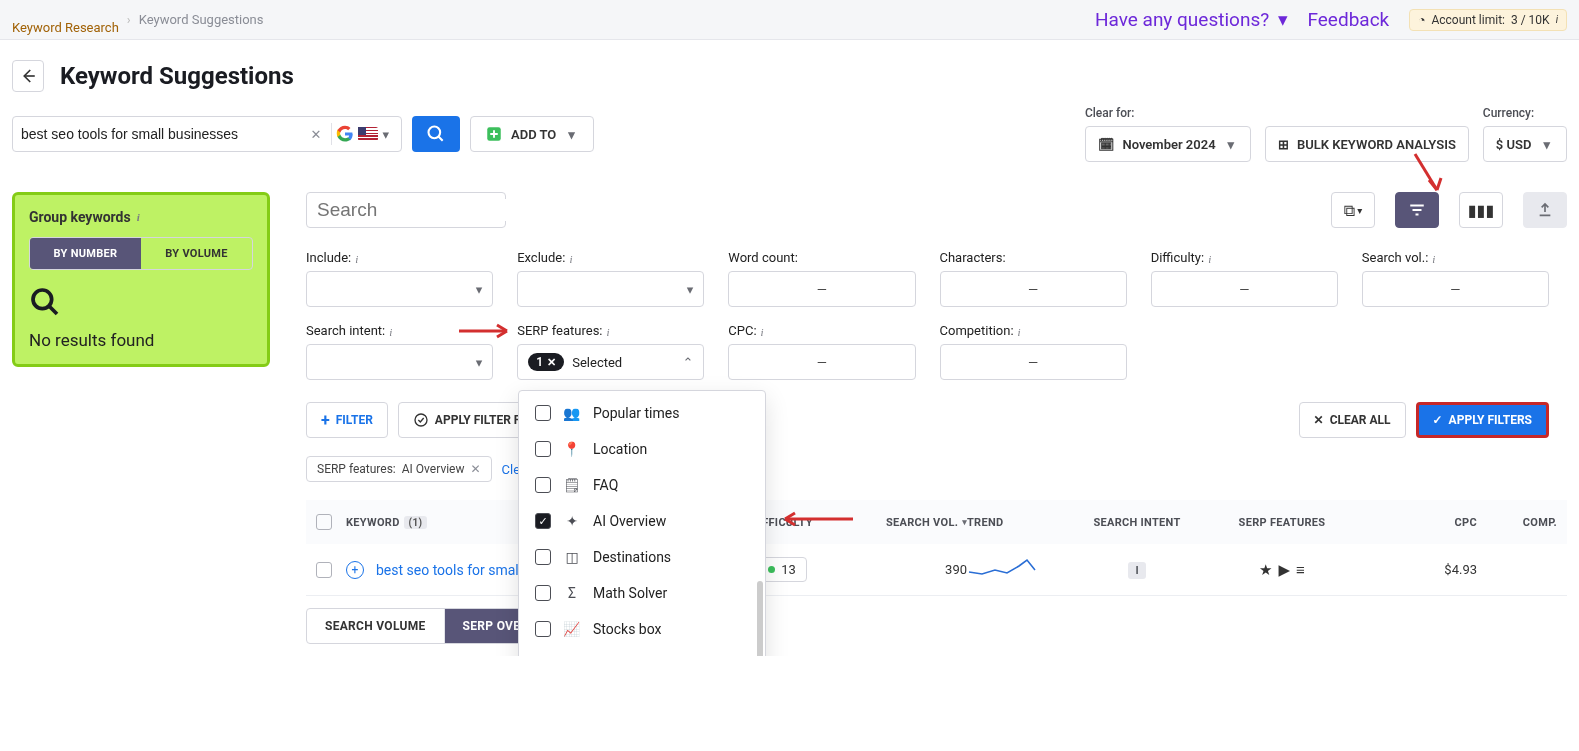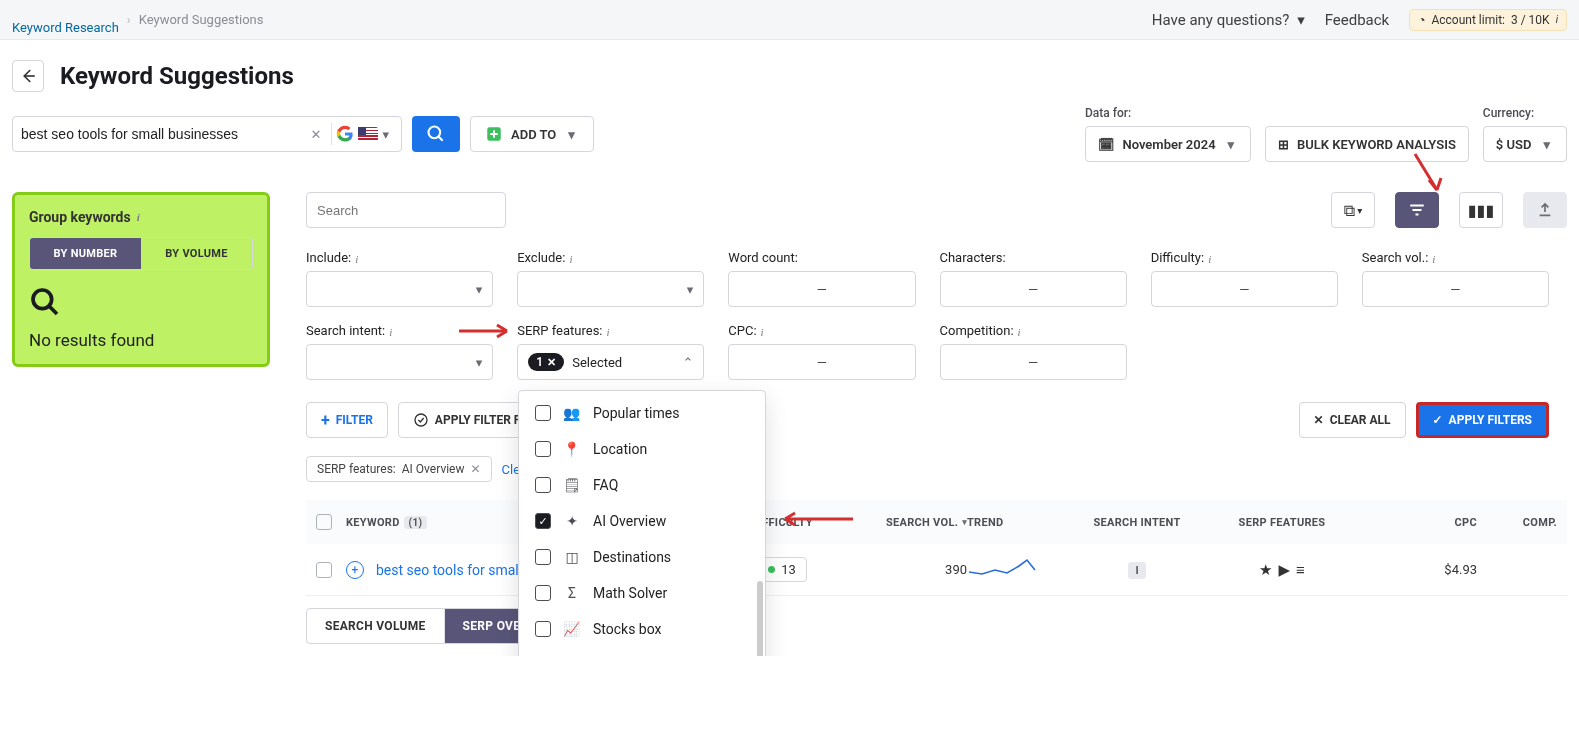--- a/index.html
+++ b/index.html
@@ -1,24 +1,24 @@
 <!DOCTYPE html>
 <html><head>
 <meta charset="utf-8">
 <style>
 * { box-sizing: border-box; margin: 0; padding: 0; }
 body { font-family: -apple-system, BlinkMacSystemFont, "Segoe UI", Roboto, Arial, sans-serif; font-size: 13px; color: #333; background: #fff; }
 a { text-decoration: none; }
 
 .topbar { display: flex; align-items: center; justify-content: space-between; padding: 6px 12px; background: #f5f6f8; border-bottom: 1px solid #e5e6eb; height: 40px; }
 .breadcrumb { display: flex; gap: 8px; align-items: center; font-size: 13px; color: #8a8d96; }
-.breadcrumb .crumb-root { color: #0369a1; margin-top: 16px; }
+.breadcrumb .crumb-root { color: #a16207; margin-top: 16px; }
 .breadcrumb .sep { color: #bbb; }
 .topbar-right { display: flex; align-items: center; gap: 20px; }
-.link-blue { color: #404040; font-size: 15px; }
+.link-blue { color: #6d28d9; font-size: 19px; }
 .caret-down { margin-left: 4px; }
 .limit-badge { background: #fdf3dc; border: 1px solid #f3e1b5; border-radius: 4px; padding: 3px 8px; font-size: 12px; display: flex; align-items: center; gap: 6px; }
 .limit-badge sup { font-style: italic; font-size: 10px; }
 
 .header-row { display: flex; align-items: center; padding: 20px 12px 14px 12px; gap: 16px; }
 .back-btn { width: 32px; height: 32px; border: 1px solid #d5d6dd; border-radius: 4px; display: flex; align-items: center; justify-content: center; background: #fff; }
 .page-title { font-size: 24px; font-weight: 700; color: #1a1c22; }
 
 .controls-row { display: flex; align-items: center; padding: 0 12px 18px 12px; gap: 10px; }
 .search-wrap { display: flex; align-items: center; border: 1px solid #d5d6dd; border-radius: 4px; background: #fff; height: 36px; width: 390px; padding: 0 8px; }
@@ -51,21 +51,21 @@
 .no-results { font-size: 17px; color: #222; }
 
 .content { flex: 1; background:#fff; position: relative; padding-left: 18px; padding-right: 0; }
 
 .tabs-row { display: flex; align-items: center; gap: 20px; margin-bottom: 22px; }
 .tab-group { display: flex; border: 1px solid #d5d6dd; border-radius: 4px; overflow: hidden; height: 36px; }
 .tab-group .tab { padding: 0 18px; display: flex; align-items: center; font-size: 12px; font-weight: 700; letter-spacing: 0.3px; border-right: 1px solid #e2e3e9; }
 .tab-group .tab:last-child { border-right: none; }
 .tab-group .tab.active { background: #585578; color: #fff; }
 .search-sm { width: 200px; height: 36px; border: 1px solid #d5d6dd; border-radius: 4px; display: flex; align-items: center; padding: 0 10px; color: #9a9ca3; gap: 8px; }
-.search-sm input { border:none; outline:none; flex:1; font-size:13px; }
+.search-sm input { border:none; outline:none; flex:1; font-size:19px; }
 .toolbar-spacer { flex: 1; }
 .icon-btn { width: 44px; height: 36px; border: 1px solid #d5d6dd; border-radius: 4px; display: flex; align-items: center; justify-content: center; font-size: 16px; }
 .icon-btn.active { background: #585578; color: #fff; border-color: #585578; }
 .icon-btn.dropdown { display:flex; gap:2px; }
 .icon-btn .chev-sm { font-size:10px; }
 
 .filters-grid { display: grid; grid-template-columns: repeat(6, 1fr); gap: 16px 24px; padding-right: 18px; }
 .filter-field label { font-size: 13px; color: #222; display: flex; align-items: flex-end; gap: 4px; margin-bottom: 6px; }
 .filter-input, .filter-select { height: 36px; border: 1px solid #d5d6dd; border-radius: 4px; width: 100%; background: #fff; display: flex; align-items: center; justify-content: space-between; padding: 0 10px; color: #8a8d96; }
 .filter-dash { justify-content: center; color: #444; }
@@ -178,21 +178,21 @@
     <svg width="18" height="18" viewBox="0 0 24 24">
         <rect x="3" y="3" width="18" height="18" rx="3" fill="#3cbf5c"></rect>
         <path d="M12 7v10M7 12h10" stroke="#fff" stroke-width="2.5"></path>
       </svg>
     <span>ADD TO</span>
     <span class="chev">▾</span>
   </div>
 
   <div class="right-controls">
     <div class="control-stack">
-      <label>Data for:</label>
+      <label>Clear for:</label>
       <div class="select-box">
         <span>🗓</span>
         <span>November 2024</span>
         <span class="chev">▾</span>
       </div>
     </div>
     <div class="control-stack">
       <label>&nbsp;</label>
       <div class="select-box">
         <span>⊞</span>

